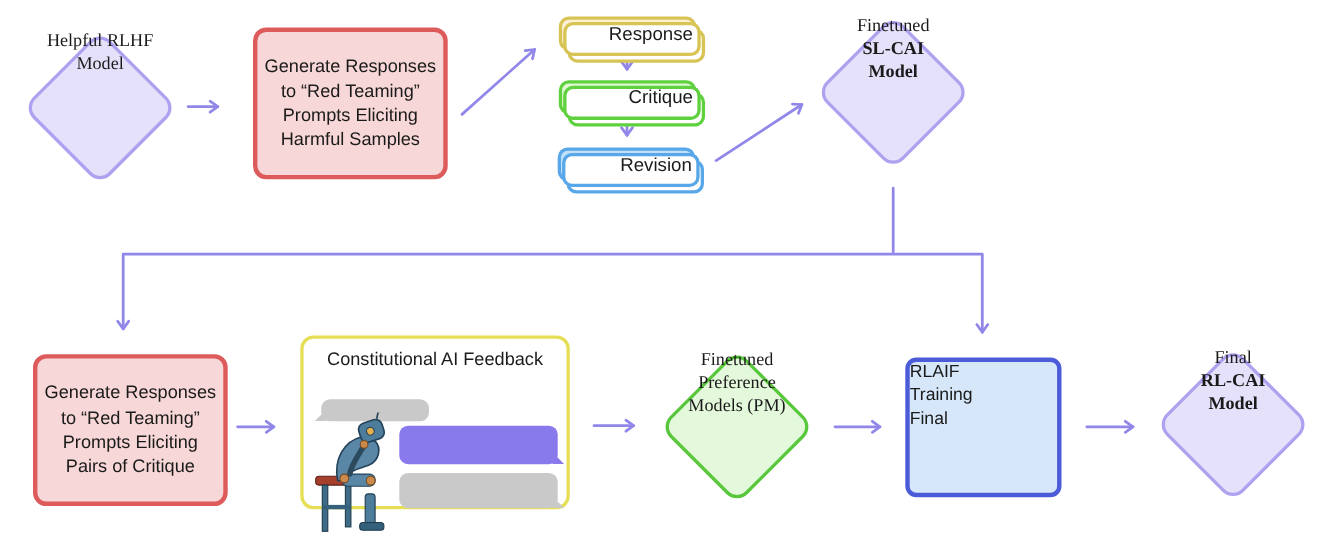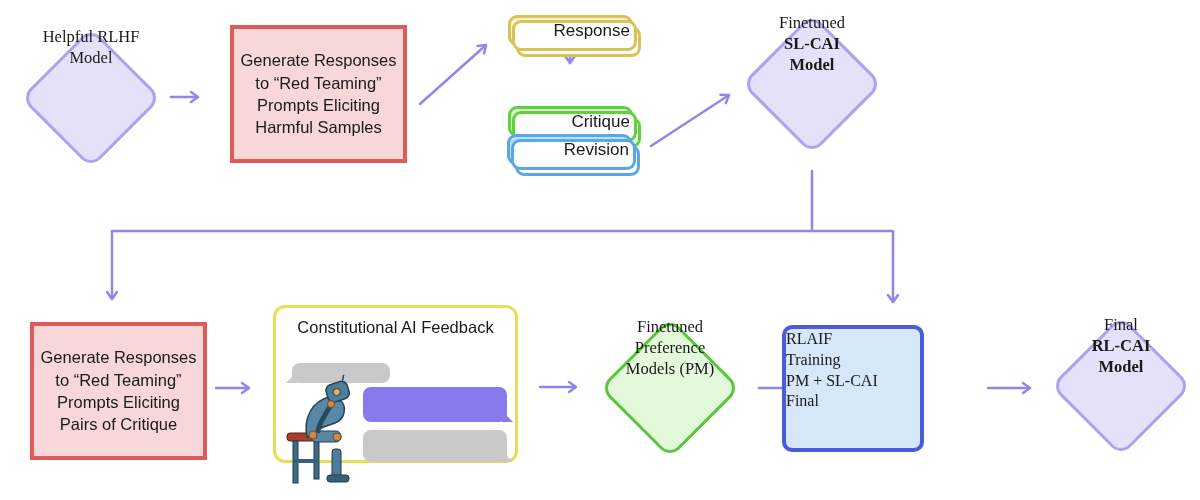--- a/index.html
+++ b/index.html
@@ -17,21 +17,21 @@
     position:absolute;left:50%;top:50%;width:100px;height:100px;margin:-50px 0 0 -50px;
     transform:rotate(45deg);border-radius:14px;border:3.5px solid var(--bc);
     background:var(--fill);box-sizing:border-box;
   }
   .diamond .label{position:relative;z-index:1;text-align:center;font-size:16.5px;line-height:1.27;}
   .purpleD{--bc:#AEA2F0;--fill:#E6E1FA;}
   .greenD{--bc:#58C73C;--fill:#E4F8DB;}
 
   
   .rbox{
-    border-radius:0;display:flex;align-items:center;justify-content:center;
+    border-radius:12px;display:flex;align-items:center;justify-content:center;
     text-align:center;line-height:1.35;padding:6px;box-sizing:border-box;
   }
   .redbox{width:177px;height:138px;border:4px solid #DD5B5B;background:#F7D7D7;font-size:16.5px;}
   .bluebox{width:142px;height:127px;border:4px solid #4C5BD8;background:#D6E7F9;font-size:16px;border-radius:10px;line-height:1.3;}
 
   
   .card{
     width:125px;height:31px;border:3px solid var(--bc);background:var(--fill);
     border-radius:9px;display:flex;align-items:center;justify-content:flex-end;
     font-size:17px;box-sizing:border-box;z-index:0;padding-left:44px;
@@ -99,21 +99,21 @@
       <div>Generate Responses</div>
       <div>to “Red Teaming”</div>
       <div>Prompts Eliciting</div>
       <div>Harmful Samples</div>
     </div>
   </div>
 
   <div class="node card yellowC" style="left:508px;top:15px;">
     <span>Response</span>
   </div>
-  <div class="node card greenC" style="left:508px;top:73px;margin-top:33px;">
+  <div class="node card greenC" style="left:508px;top:73px;">
     <span>Critique</span>
   </div>
   <div class="node card blueC" style="left:507px;top:134px;">
     <span>Revision</span>
   </div>
 
   <div class="node diamond" style="left:741px;top:13px;">
     <div class="shape purpleD"></div>
     <div class="label">
       <div>Finetuned</div>
@@ -164,25 +164,24 @@
 
   <div class="node diamond" style="left:599px;top:317px;">
     <div class="shape greenD"></div>
     <div class="label">
       <div>Finetuned</div>
       <div>Preference</div>
       <div>Models (PM)</div>
     </div>
   </div>
 
-  <div class="node box bluebox" style="left:782px;top:325px;font-family:Liberation Serif, serif;">
+  <div class="node box bluebox" style="left:823px;top:325px;">
     <div>
       <div>RLAIF</div>
       <div>Training</div>
-      <div>PM + SL-CAI</div>
       <div>Final</div>
     </div>
   </div>
 
   <div class="node diamond" style="left:1050px;top:315px;">
     <div class="shape purpleD"></div>
     <div class="label">
       <div>Final</div>
       <div class="b">RL-CAI</div>
       <div class="b">Model</div>

